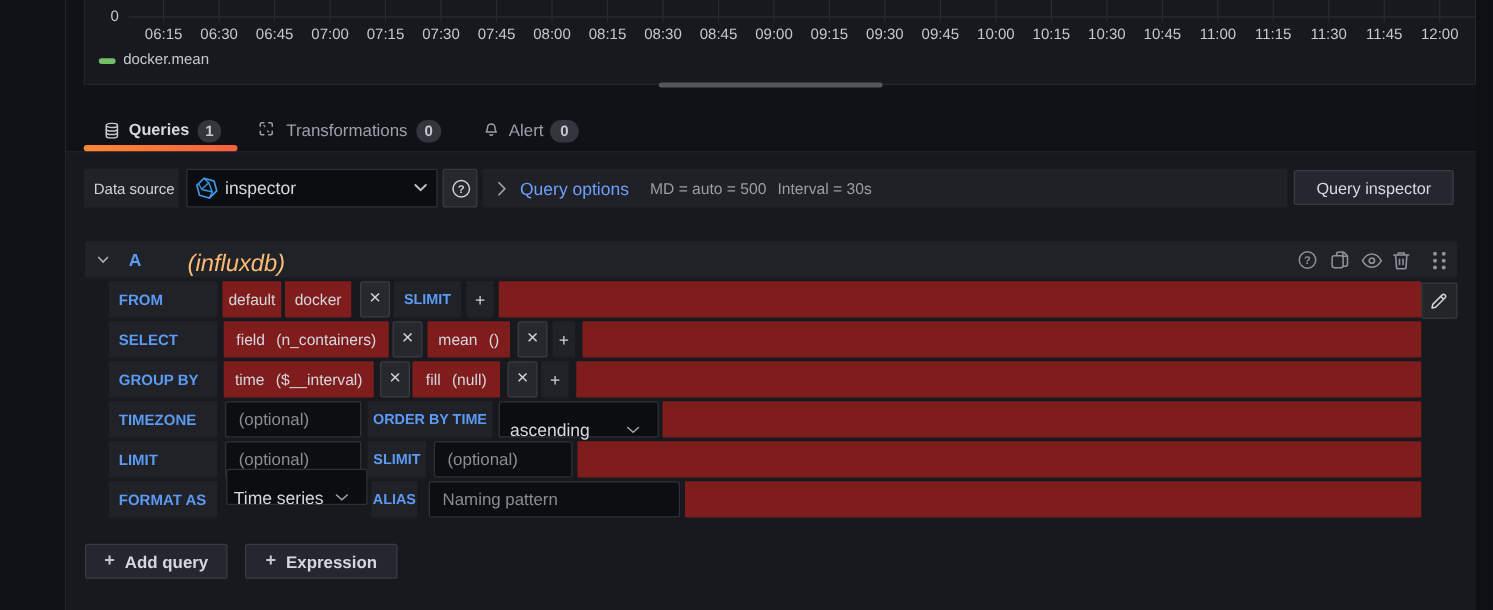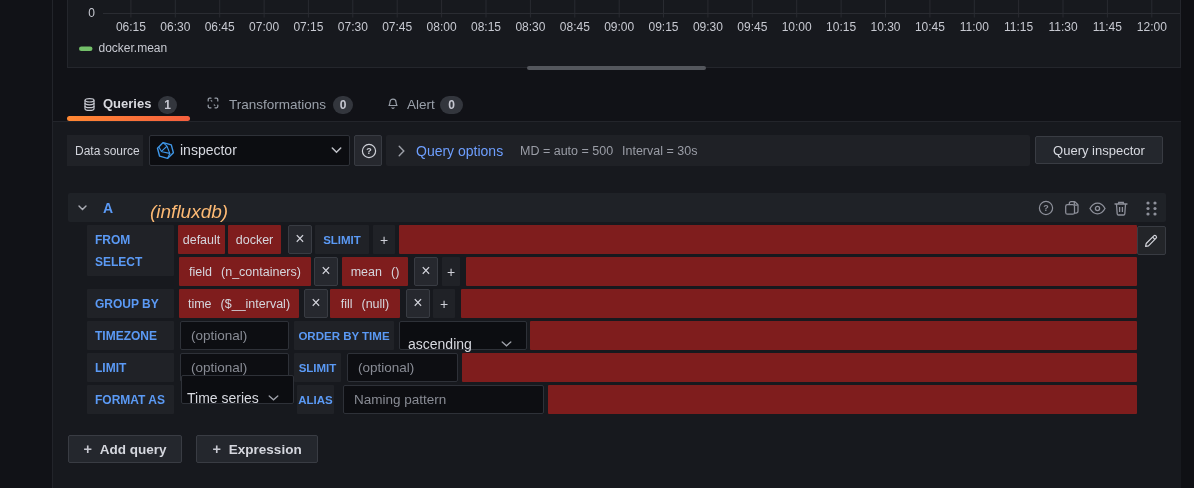--- a/index.html
+++ b/index.html
@@ -200,21 +200,21 @@
     <circle cx="9" cy="13" r="1.6"></circle>
   </svg>
 
 <div class="lbl" style="left:87px;top:225px;width:87px">FROM</div>
 <div class="seg" style="left:178px;top:225px;width:47px">default</div>
 <div class="seg" style="left:228px;top:225px;width:53px">docker</div>
 <div class="xbtn" style="left:288px;top:225px;width:24px">×</div>
 <div class="lbl2" style="left:315px;top:225px;width:54px">SLIMIT</div>
 <div class="plus" style="left:373px;top:225px;width:22px">+</div>
 <div class="seg" style="left:399px;top:225px;width:738px"></div>
-<div class="lbl" style="left:87px;top:247px;width:87px">SELECT</div>
+<div class="lbl" style="left:87px;top:257px;width:87px">SELECT</div>
 <div class="seg" style="left:179px;top:257px;width:132px">field<span class="g"></span>(n_containers)</div>
 <div class="xbtn" style="left:314px;top:257px;width:24px">×</div>
 <div class="seg" style="left:342px;top:257px;width:66px">mean<span class="g"></span>()</div>
 <div class="xbtn" style="left:414px;top:257px;width:24px">×</div>
 <div class="plus" style="left:442px;top:257px;width:18px">+</div>
 <div class="seg" style="left:466px;top:257px;width:671px"></div>
 <div class="lbl" style="left:87px;top:289px;width:87px">GROUP BY</div>
 <div class="seg" style="left:179px;top:289px;width:120px">time<span class="g"></span>($__interval)</div>
 <div class="xbtn" style="left:304px;top:289px;width:24px">×</div>
 <div class="seg" style="left:330px;top:289px;width:70px">fill<span class="g"></span>(null)</div>

